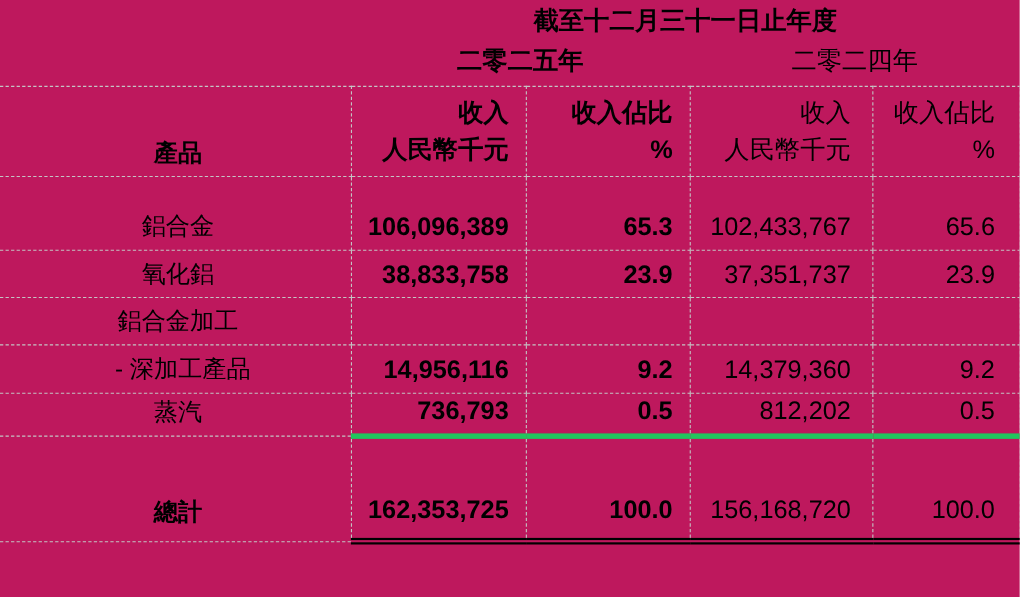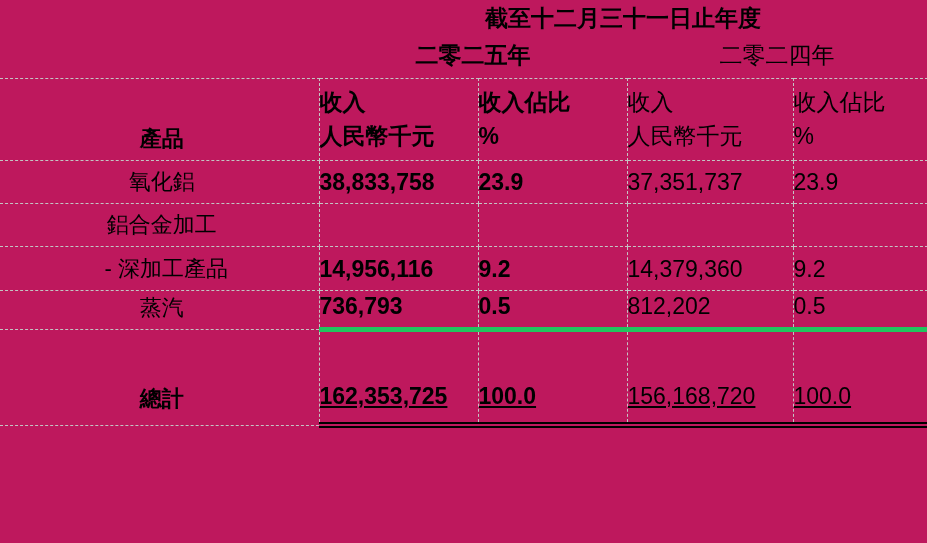--- a/index.html
+++ b/index.html
@@ -44,32 +44,32 @@
   tr.hdr-row  { height: 82px; }
   tr.r-tall   { height: 67px; }
   tr.r-std    { height: 43px; }
   tr.r-mid    { height: 44px; padding-left: 40px; }
   tr.r-short  { height: 39px; }
   tr.total-row{ height: 96px; margin-top: 40px; }
   tr.total-row td { padding-bottom: 12px; }
 
   .c-label { text-align: center; padding-left: 5px; }
   .c-label.indent { padding-left: 14px; }
-  .c-num   { text-align: left; font-size: 23px; }
+  .c-num   { text-align: right; font-size: 23px; }
   td.pr2 { padding-right: 15px; }
   td.pr3 { padding-right: 15px; }
   td.pr4 { padding-right: 19px; }
   td.pr5 { padding-right: 22px; }
 
   .hdr div { line-height: 34px; }
 
   
   tr.steam-row td.c-num { border-bottom: 5px solid #22c55e; }
   
-  tr.total-row td.c-num { border-bottom: 6px double #000000; text-decoration: underline; }
+  tr.total-row td.c-num { border-bottom: 6px double #000000; }
 </style>
 </head>
 <body>
 
 <div class="sheet">
   <table class="report">
     <colgroup>
       <col class="c1">
         <col class="c2">
         <col class="c3">
@@ -102,20 +102,27 @@
       <td class="c-num pr4 hdr">
         <div>收入</div>
         <div>人民幣千元</div>
       </td>
       <td class="c-num pr5 hdr">
         <div>收入佔比</div>
         <div>%</div>
       </td>
     </tr>
 
+    <tr class="grid r-tall">
+      <td class="c-label">鋁合金</td>
+      <td class="c-num pr2 b">106,096,389</td>
+      <td class="c-num pr3 b">65.3</td>
+      <td class="c-num pr4">102,433,767</td>
+      <td class="c-num pr5">65.6</td>
+    </tr>
 
     <tr class="grid r-std">
       <td class="c-label">氧化鋁</td>
       <td class="c-num pr2 b">38,833,758</td>
       <td class="c-num pr3 b">23.9</td>
       <td class="c-num pr4">37,351,737</td>
       <td class="c-num pr5">23.9</td>
     </tr>
 
     <tr class="grid r-std">

